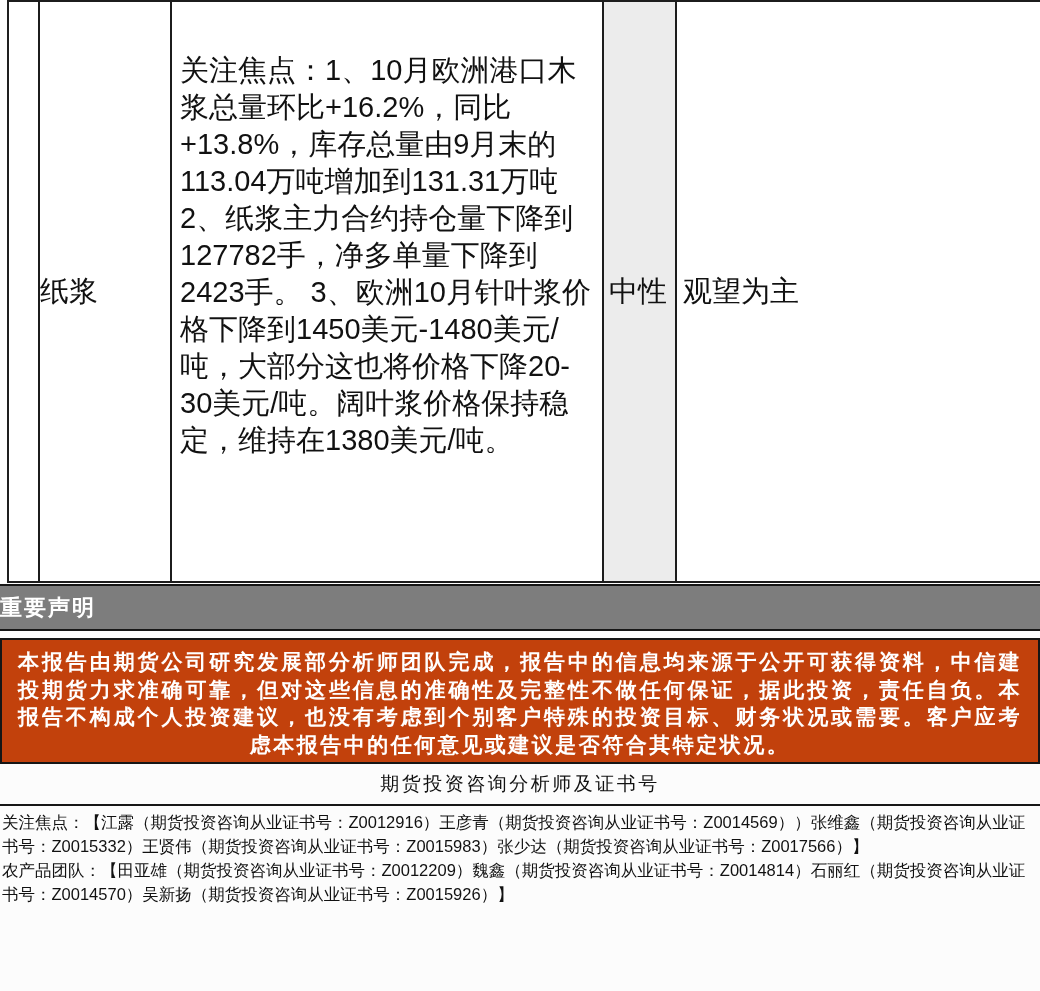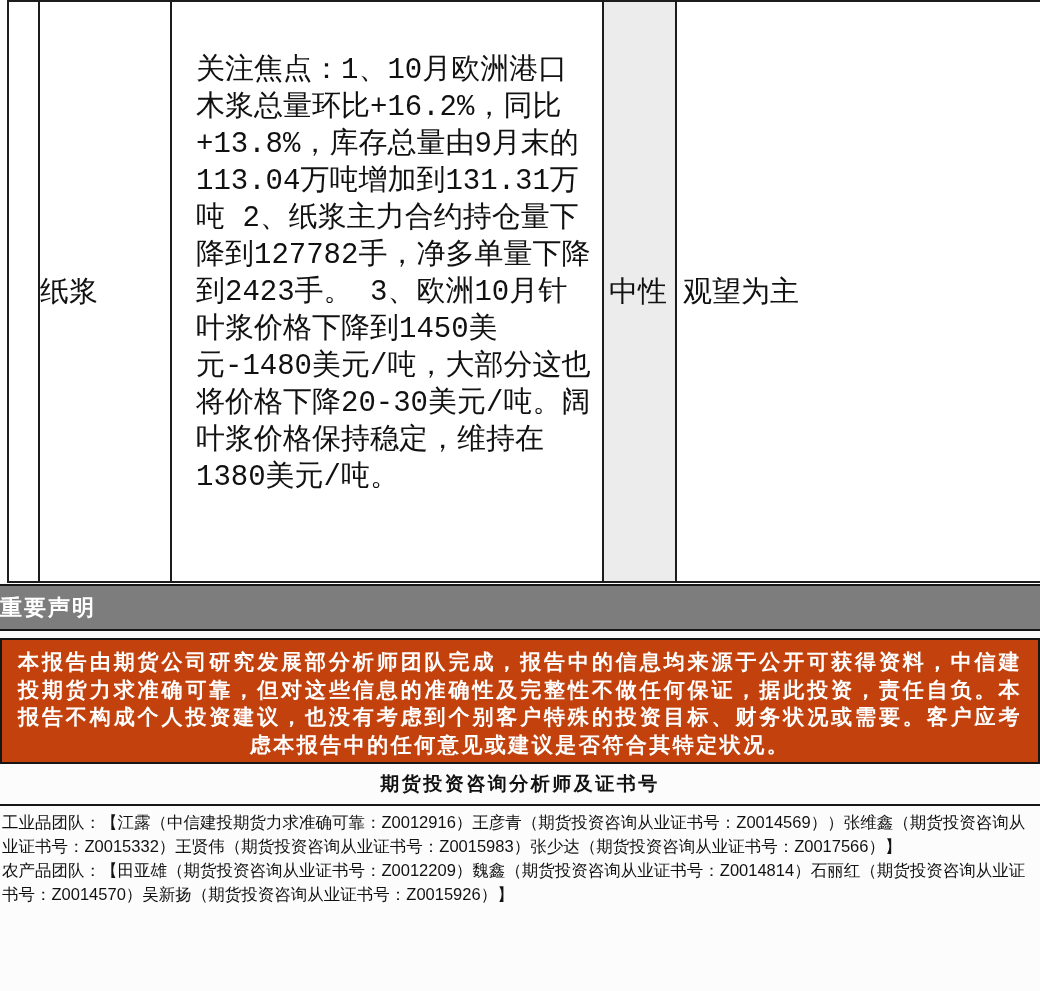--- a/index.html
+++ b/index.html
@@ -16,21 +16,21 @@
     height:583px;
     display:flex;
     border-top:2px solid #1c1c1c;
     border-bottom:2px solid #1c1c1c;
     box-sizing:border-box;
     background:#fff;
   }
   .cell{border-left:2px solid #1c1c1c;box-sizing:border-box;overflow:hidden;}
   .c0{width:31px;}
   .c1{width:132px;display:flex;align-items:center;font-size:29px;}
-  .c2{width:432px;padding:50px 8px 0 24px;font-size:29px;line-height:37px;word-break:normal;font-family:Liberation Mono, monospace;}
+  .c2{width:432px;padding:50px 8px 0 8px;font-size:29px;line-height:37px;word-break:normal;}
   .c2 p{margin:0;}
   .c3{width:353px;display:flex;align-items:center;padding-left:6px;font-size:29px;}
   .c4{width:73px;display:flex;align-items:center;padding-left:5px;font-size:29px;background:#ececec;}
   
   .notice-bar{
     margin-top:1px;height:47px;
     background:#7d7d7d;
     border-top:2px solid #161616;border-bottom:2px solid #161616;
     box-sizing:border-box;
     display:flex;align-items:center;
@@ -45,21 +45,20 @@
     color:#fff;font-weight:bold;font-size:21px;line-height:27.5px;letter-spacing:2.5px;
     text-align:justify;text-align-last:center;
     overflow:hidden;
   }
   
   .analyst-header{
     height:40px;
     display:flex;align-items:center;justify-content:center;
     font-size:19px;letter-spacing:2.5px;color:#111;
     border-bottom:2px solid #161616;
-    font-weight:bold;
   }
   .analyst-list{
     padding:4px 2px 0 2px;
     font-size:16.5px;line-height:24px;color:#111;
   }
   .analyst-list p{margin:0;}
 </style>
 </head>
 <body>
 
@@ -85,15 +84,15 @@
 
 <div class="disclaimer-box">
   <span>本报告由期货公司研究发展部分析师团队完成，报告中的信息均来源于公开可获得资料，中信建投期货力求准确可靠，但对这些信息的准确性及完整性不做任何保证，据此投资，责任自负。本报告不构成个人投资建议，也没有考虑到个别客户特殊的投资目标、财务状况或需要。客户应考虑本报告中的任何意见或建议是否符合其特定状况。</span>
 </div>
 
 <div class="analyst-header">
   <span>期货投资咨询分析师及证书号</span>
 </div>
 
 <div class="analyst-list">
-  <p>工业品团队：【江露（中信建投期货力求准确可靠：Z0012916）王彦青（期货投资咨询从业证书号：Z0014569））张维鑫（期货投资咨询从业证书号：Z0015332）王贤伟（期货投资咨询从业证书号：Z0015983）张少达（期货投资咨询从业证书号：Z0017566）】</p>
+  <p>关注焦点：【江露（期货投资咨询从业证书号：Z0012916）王彦青（期货投资咨询从业证书号：Z0014569））张维鑫（期货投资咨询从业证书号：Z0015332）王贤伟（期货投资咨询从业证书号：Z0015983）张少达（期货投资咨询从业证书号：Z0017566）】</p>
   <p>农产品团队：【田亚雄（期货投资咨询从业证书号：Z0012209）魏鑫（期货投资咨询从业证书号：Z0014814）石丽红（期货投资咨询从业证书号：Z0014570）吴新扬（期货投资咨询从业证书号：Z0015926）】</p>
 </div>
 
 </body></html>

